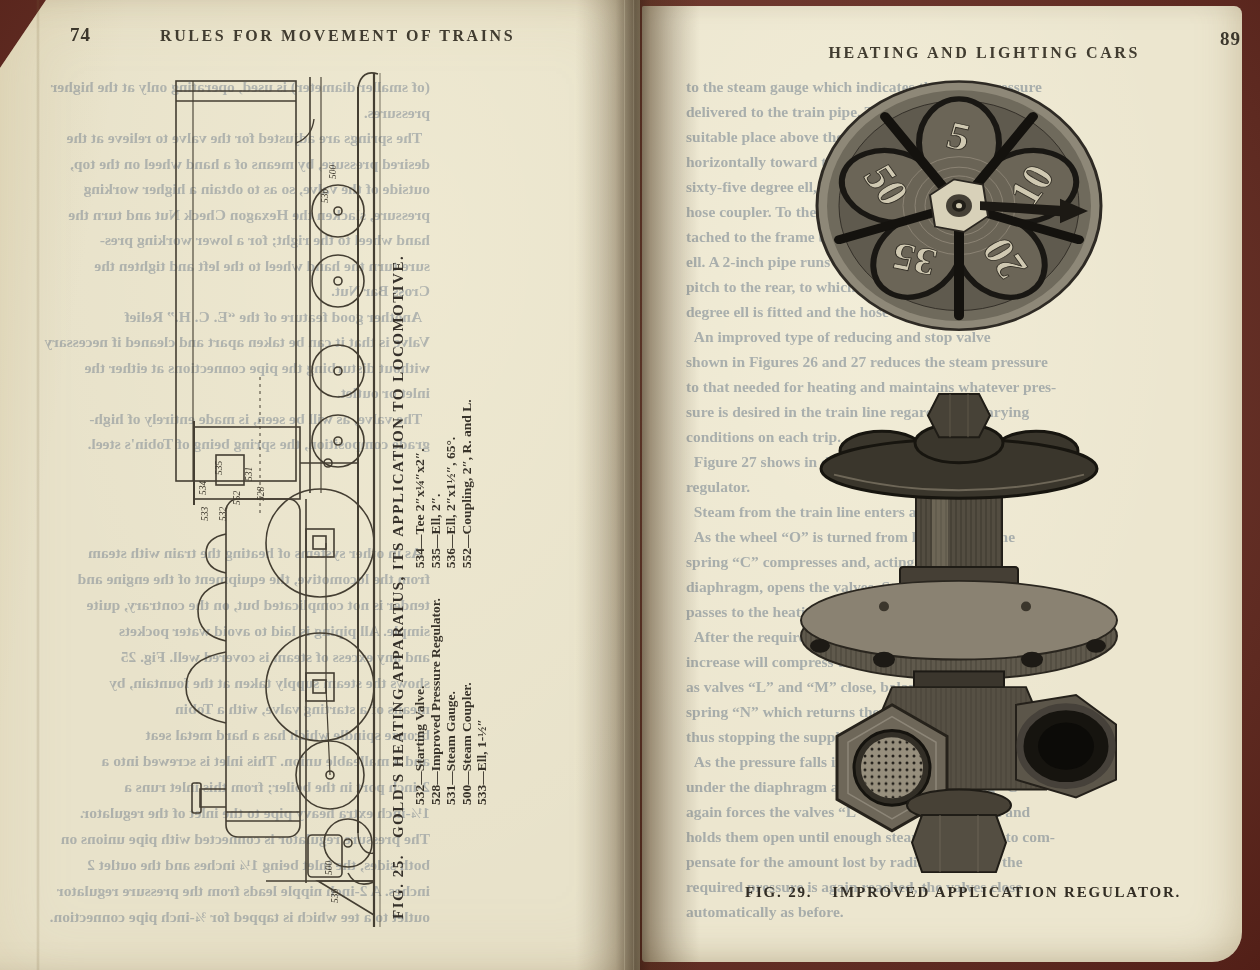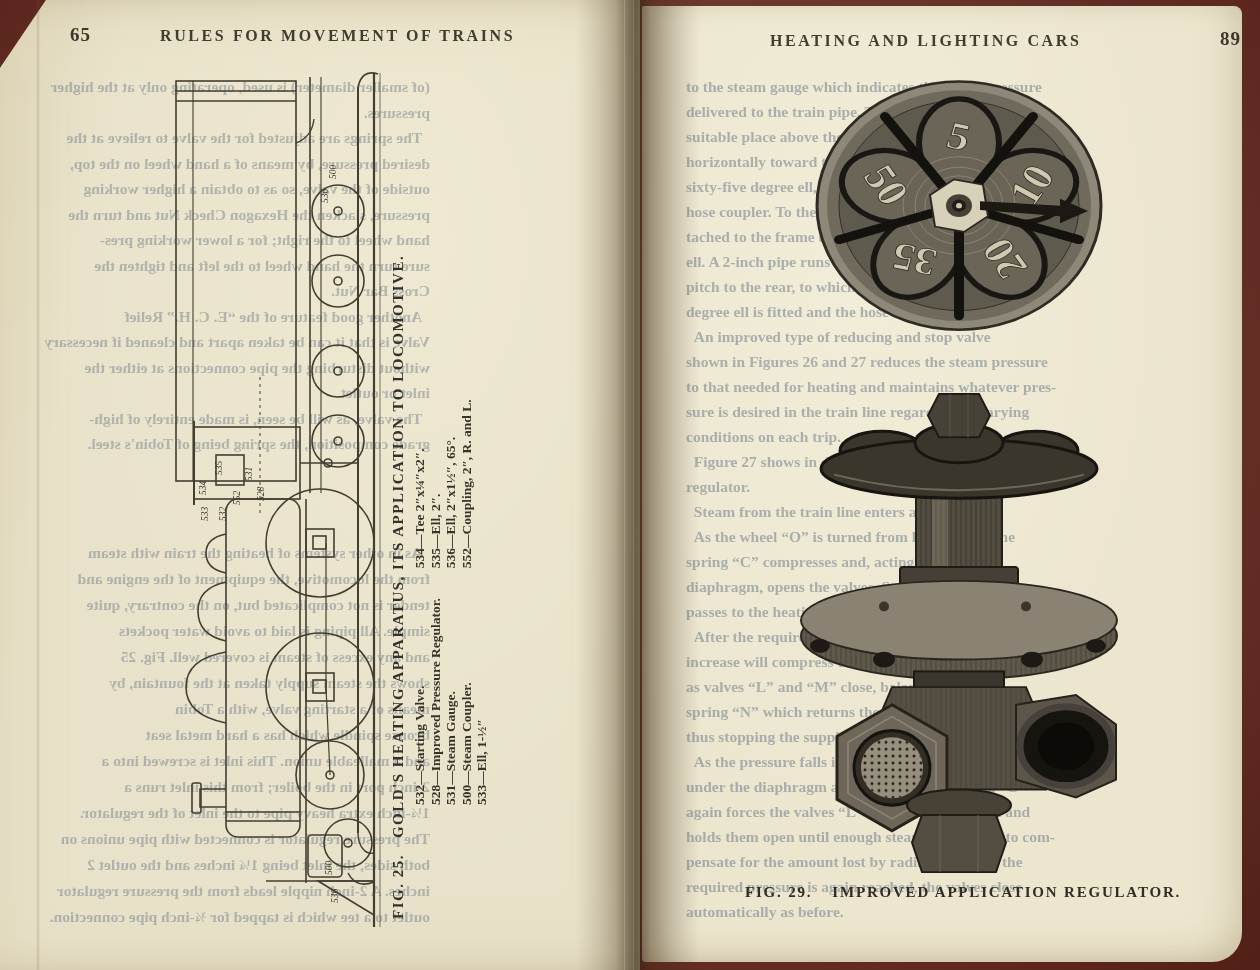--- a/index.html
+++ b/index.html
@@ -15,21 +15,21 @@
   .page.right{left:642px;top:6px;width:600px;height:956px;border-radius:2px 8px 30px 4px;
     background:radial-gradient(ellipse at 35% 30%, rgba(255,252,235,.3), rgba(0,0,0,0) 60%),#ece6cf;
     box-shadow:inset 30px 0 38px -22px rgba(92,70,38,.55), inset -20px -16px 44px -20px rgba(140,115,70,.38);}
   .crease{position:absolute;pointer-events:none;}
   .gutter{position:absolute;left:576px;top:0;width:124px;height:970px;pointer-events:none;
     background:linear-gradient(90deg, rgba(60,40,18,0) 0%, rgba(60,40,18,.2) 32%,
       rgba(33,20,7,.5) 48%, rgba(60,40,18,.3) 60%, rgba(60,40,18,0) 100%);}
   .edgeline{position:absolute;top:0;height:970px;width:1px;background:rgba(245,238,210,.4);}
   .pnum{position:absolute;font-size:19px;font-weight:700;color:#3c372c;letter-spacing:1px;}
   .ptitle{position:absolute;font-size:16px;font-weight:700;color:#413c30;letter-spacing:2.6px;
-    text-align:left;white-space:nowrap;}
+    text-align:right;white-space:nowrap;}
   .ghost{position:absolute;color:rgba(72,92,118,.42);filter:blur(.5px);font-weight:700;
     font-size:15.5px;}
   .ghost .ln{height:25px;line-height:25px;white-space:nowrap;}
   .ghost.m{transform:scaleX(-1);color:rgba(72,92,118,.36);}
   .ghost.m .ln{height:25.5px;line-height:25.5px;}
   .ghost.bl .ln{height:26px;line-height:26px;}
   .cap{position:absolute;font-weight:700;color:#322d24;font-size:15px;letter-spacing:1.8px;
     white-space:nowrap;}
   .cap .fig{margin-right:20px;}
   .rot{position:absolute;left:160px;top:68px;width:865px;height:334px;
@@ -314,23 +314,23 @@
       <ellipse cx="272" cy="64" rx="42" ry="20"></ellipse>
       <ellipse cx="195" cy="82" rx="138" ry="30"></ellipse>
       <ellipse cx="195" cy="56" rx="44" ry="20"></ellipse>
     </g>
     <path d="M70 88 Q195 120 320 88" fill="none" stroke="#6e6758" stroke-width="2"></path>
     <polygon points="175,6 215,6 226,28 215,50 175,50 164,28" fill="#474237" stroke="#1f1c16" stroke-width="2"></polygon>
     <line x1="186" y1="6" x2="186" y2="50" stroke="#5d5749"></line>
     <line x1="204" y1="6" x2="204" y2="50" stroke="#5d5749"></line>
   </svg>
 
-  <div class="pnum" style="left:70px;top:24px;">65</div>
+  <div class="pnum" style="left:70px;top:24px;">74</div>
   <div class="ptitle" style="left:160px;top:27px;width:330px;">RULES FOR MOVEMENT OF TRAINS</div>
-  <div class="ptitle" style="left:770px;top:32px;width:370px;">HEATING AND LIGHTING CARS</div>
+  <div class="ptitle" style="left:770px;top:44px;width:370px;">HEATING AND LIGHTING CARS</div>
   <div class="pnum" style="left:1220px;top:28px;">89</div>
 
   <div class="cap" style="left:745px;top:884px;">
     <span class="fig">FIG. 29.</span><span>IMPROVED APPLICATION REGULATOR.</span>
   </div>
 
   <div class="gutter"></div>
   <div class="edgeline" style="left:624px;opacity:.5;"></div>
   <div class="edgeline" style="left:633px;opacity:.35;"></div>
 

